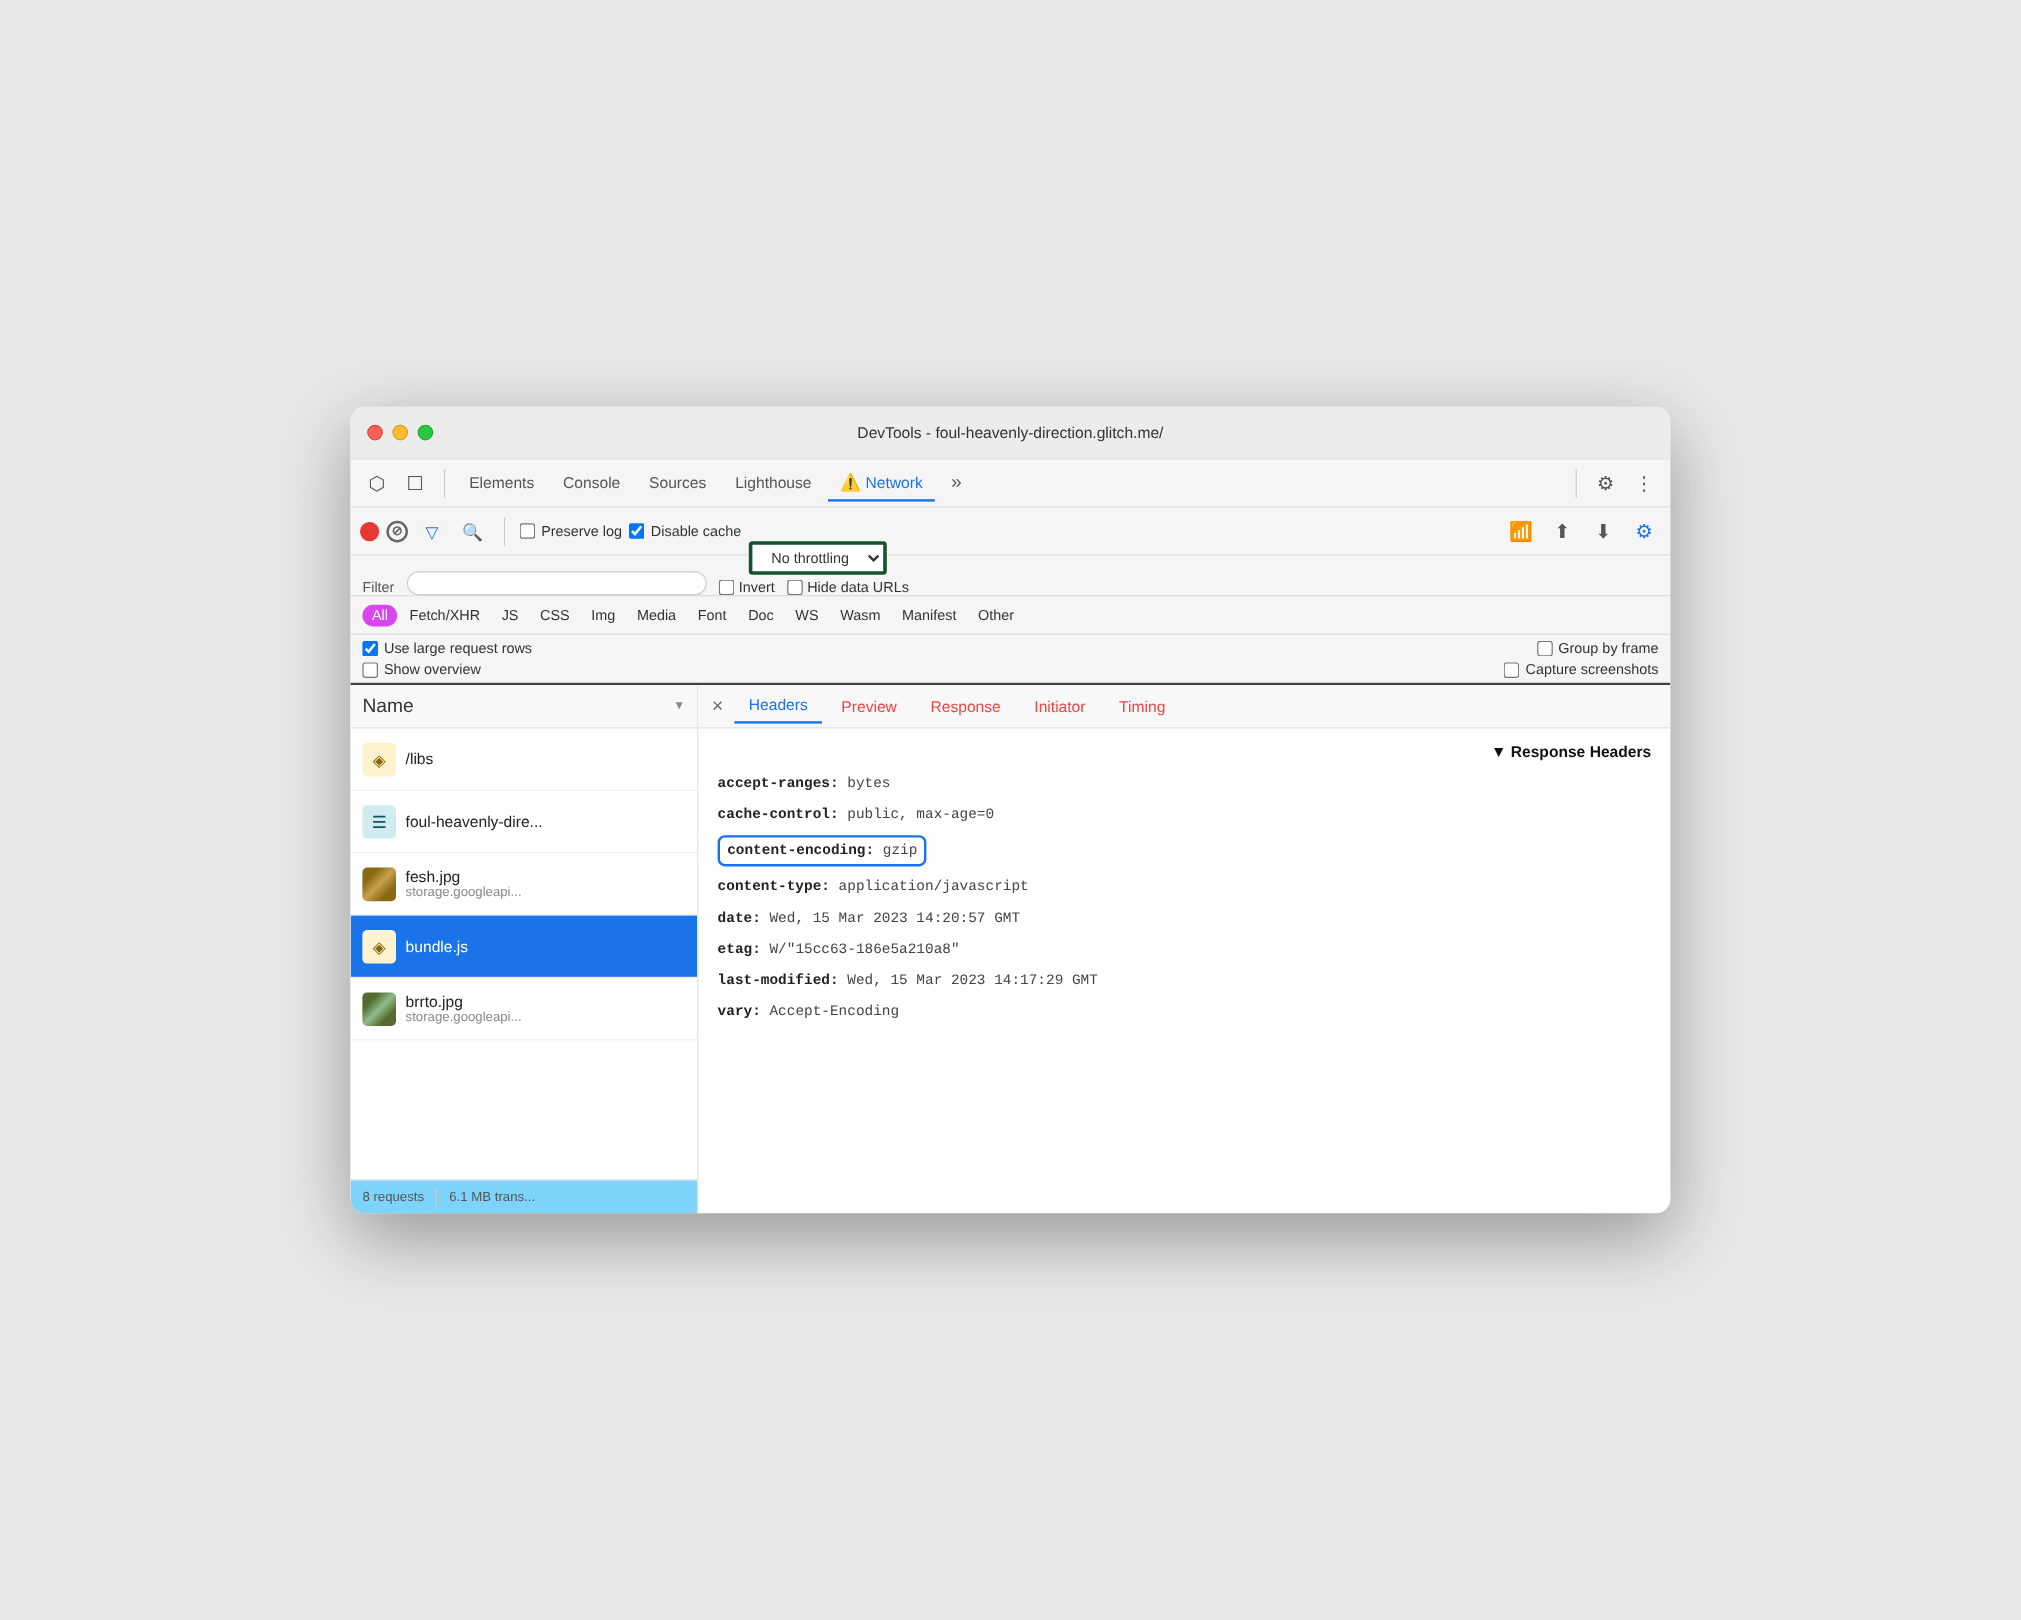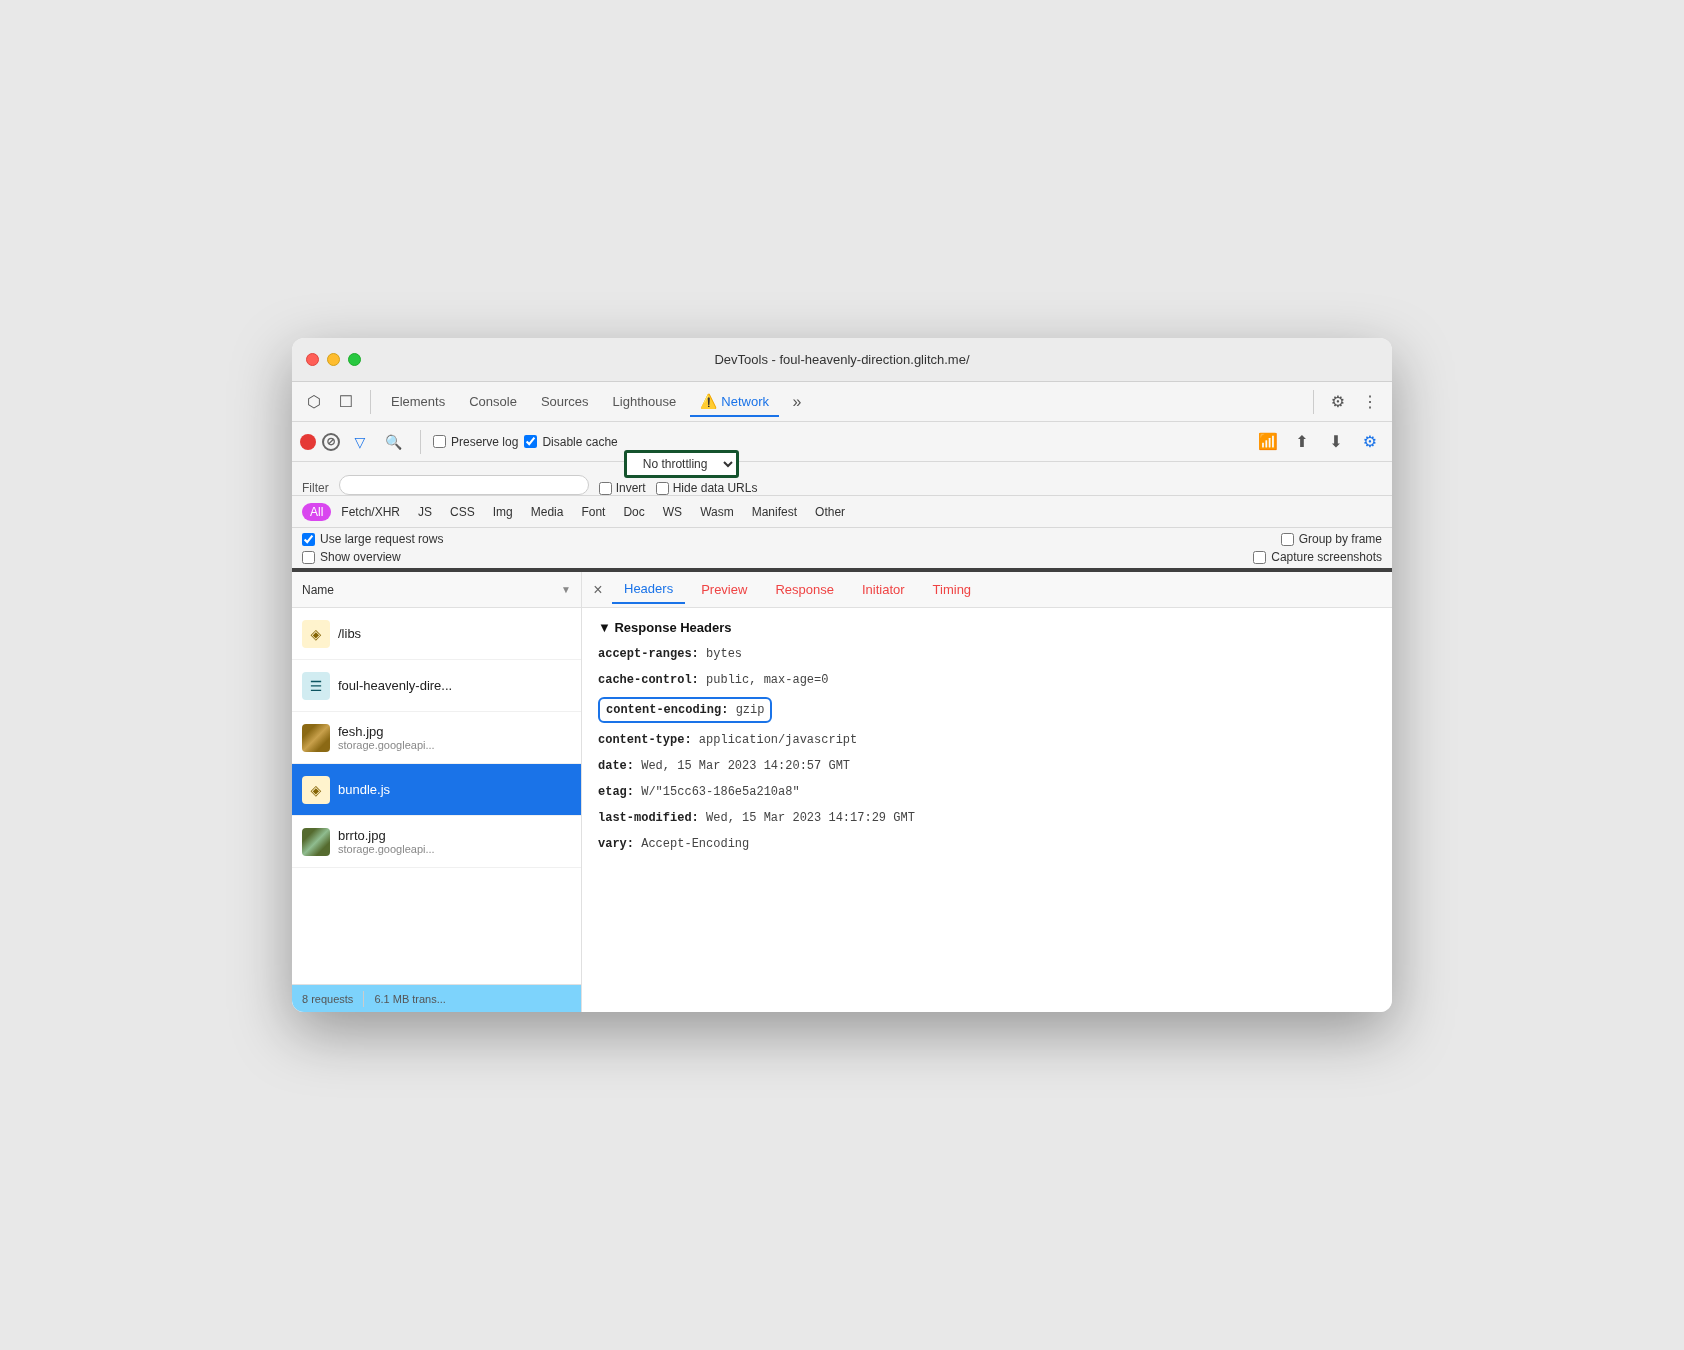--- a/index.html
+++ b/index.html
@@ -187,21 +187,21 @@
       border-radius: 10px;
     }
     .type-btn-active {
       background: #d946ef;
       color: white;
       border-radius: 10px;
     }
     
     .options-bar {
       background: #f5f5f5;
-      border-bottom: 4px solid #404040;
+      border-bottom: 2px solid #404040;
       display: flex;
       align-items: center;
       padding: 4px 10px;
       gap: 20px;
     }
     .options-row {
       display: flex;
       flex-direction: column;
       gap: 4px;
       width: 100%;
@@ -226,21 +226,21 @@
       overflow: hidden;
     }
     .file-list-header {
       height: 36px;
       display: flex;
       align-items: center;
       padding: 0 10px;
       border-bottom: 1px solid #e0e0e0;
       background: #f8f8f8;
     }
-    .col-name { font-size: 12px; color: #333; font-weight: 500; flex: 1; }
+    .col-name { font-size: 16px; color: #333; font-weight: 500; flex: 1; }
     .sort-arrow { font-size: 10px; color: #888; }
     .file-items { flex: 1; overflow-y: auto; }
     .file-item {
       display: flex;
       align-items: center;
       padding: 8px 10px;
       border-bottom: 1px solid #f0f0f0;
       cursor: pointer;
       gap: 8px;
       min-height: 52px;
@@ -324,20 +324,21 @@
       font-size: 13px;
     }
     .section-header {
       font-weight: bold;
       font-size: 13px;
       color: #111;
       margin-bottom: 10px;
       display: flex;
       align-items: center;
       gap: 4px;
+      justify-content: flex-end;
     }
     .header-row {
       margin-bottom: 8px;
       line-height: 1.5;
       font-family: 'Courier New', monospace;
       font-size: 12px;
     }
     .header-key { font-weight: bold; color: #222; }
     .header-val { color: #444; }
     .header-highlighted {

